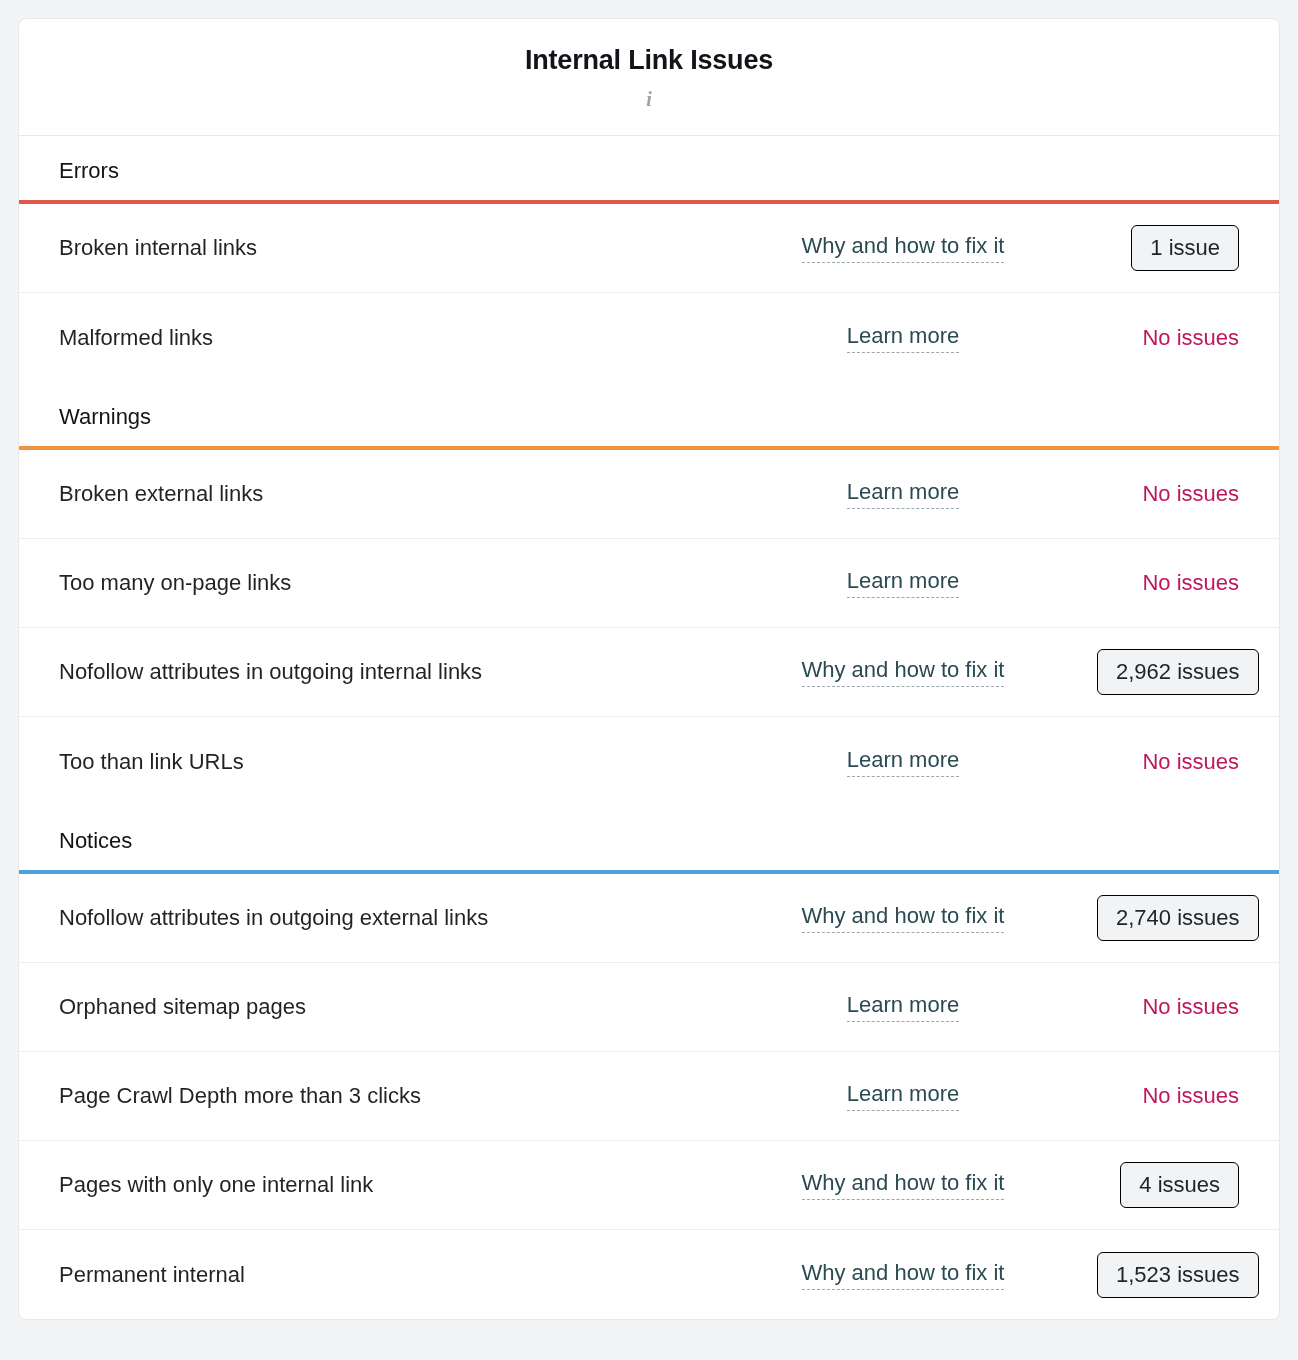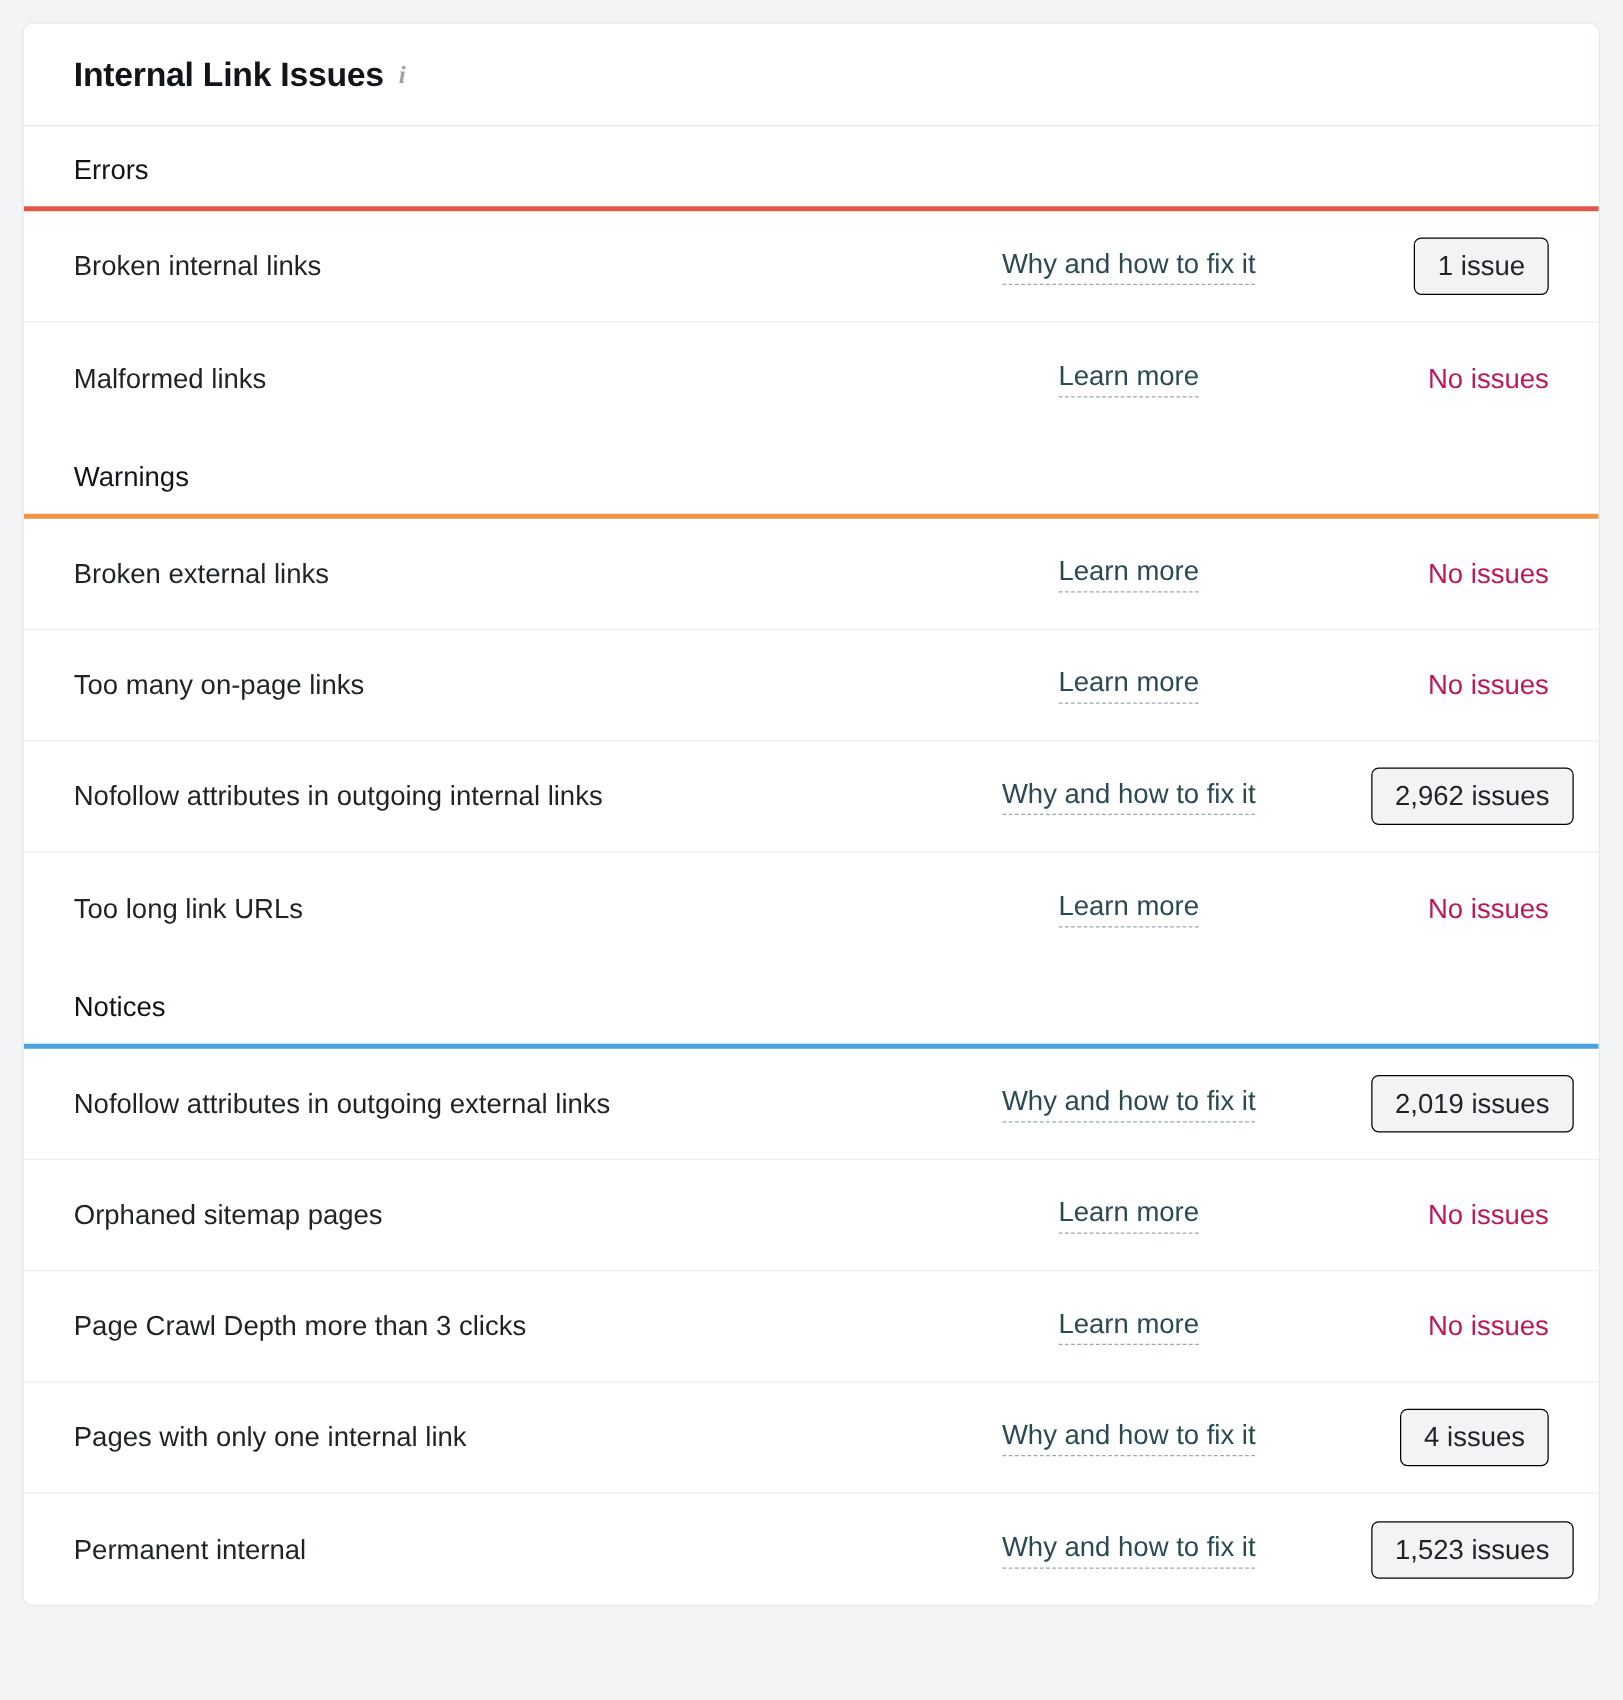--- a/index.html
+++ b/index.html
@@ -20,20 +20,21 @@
     border: 1px solid #e6e8eb;
     border-radius: 8px;
     overflow: hidden;
   }
   .card-header {
     display: flex;
     align-items: center;
     gap: 12px;
     padding: 26px 40px 24px 40px;
     border-bottom: 1px solid #e6e8eb;
+    flex-direction: column;
   }
   .card-title {
     font-size: 27px;
     font-weight: bold;
     color: #111418;
     letter-spacing: -0.2px;
   }
   .info-icon {
     font-style: italic;
     font-family: "Liberation Serif", serif;
@@ -161,39 +162,39 @@
           <div class="row">
             <div class="row-label">Nofollow attributes in outgoing internal links</div>
             <div class="row-link">
               <span class="link">Why and how to fix it</span>
             </div>
             <div class="row-value">
               <span class="badge">2,962 issues</span>
             </div>
           </div>
           <div class="row">
-            <div class="row-label">Too long link URLs</div>
+            <div class="row-label">Too than link URLs</div>
             <div class="row-link">
               <span class="link">Learn more</span>
             </div>
             <div class="row-value">
               <span class="no-issues">No issues</span>
             </div>
           </div>
         </div>
         <div>
           <div class="group-title">Notices</div>
           <div class="group-rule" style="background: rgb(74, 163, 223);"></div>
           <div class="row">
             <div class="row-label">Nofollow attributes in outgoing external links</div>
             <div class="row-link">
               <span class="link">Why and how to fix it</span>
             </div>
             <div class="row-value">
-              <span class="badge">2,019 issues</span>
+              <span class="badge">2,740 issues</span>
             </div>
           </div>
           <div class="row">
             <div class="row-label">Orphaned sitemap pages</div>
             <div class="row-link">
               <span class="link">Learn more</span>
             </div>
             <div class="row-value">
               <span class="no-issues">No issues</span>
             </div>

